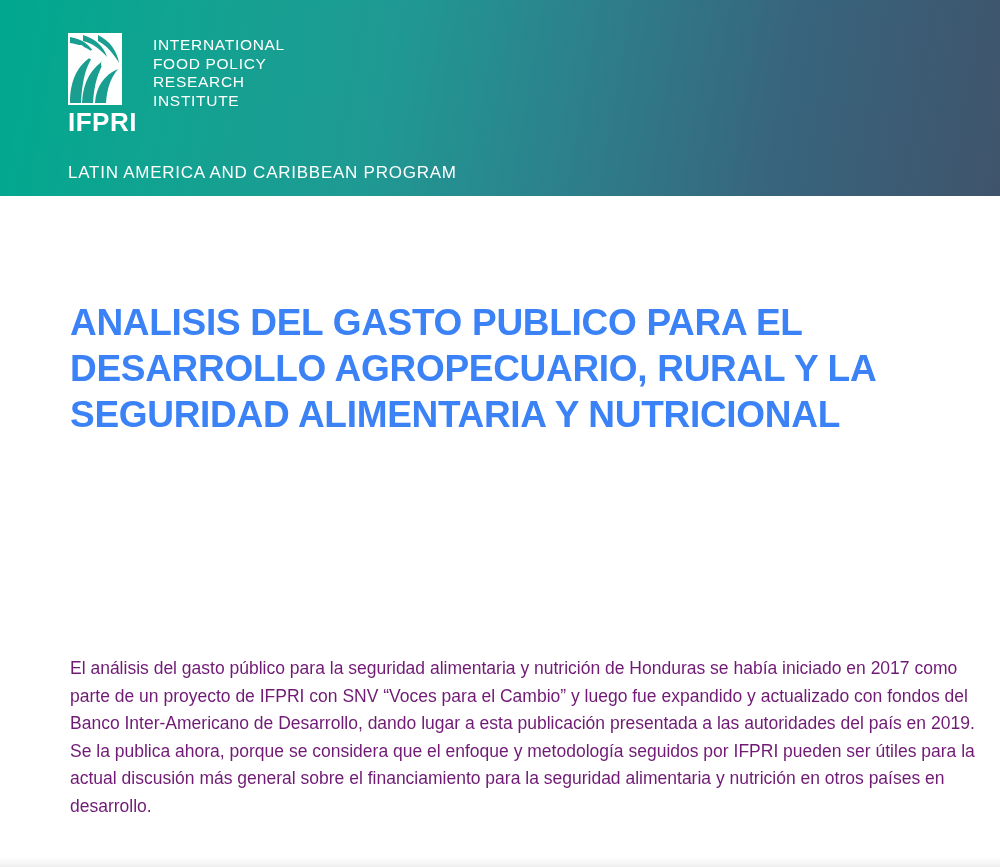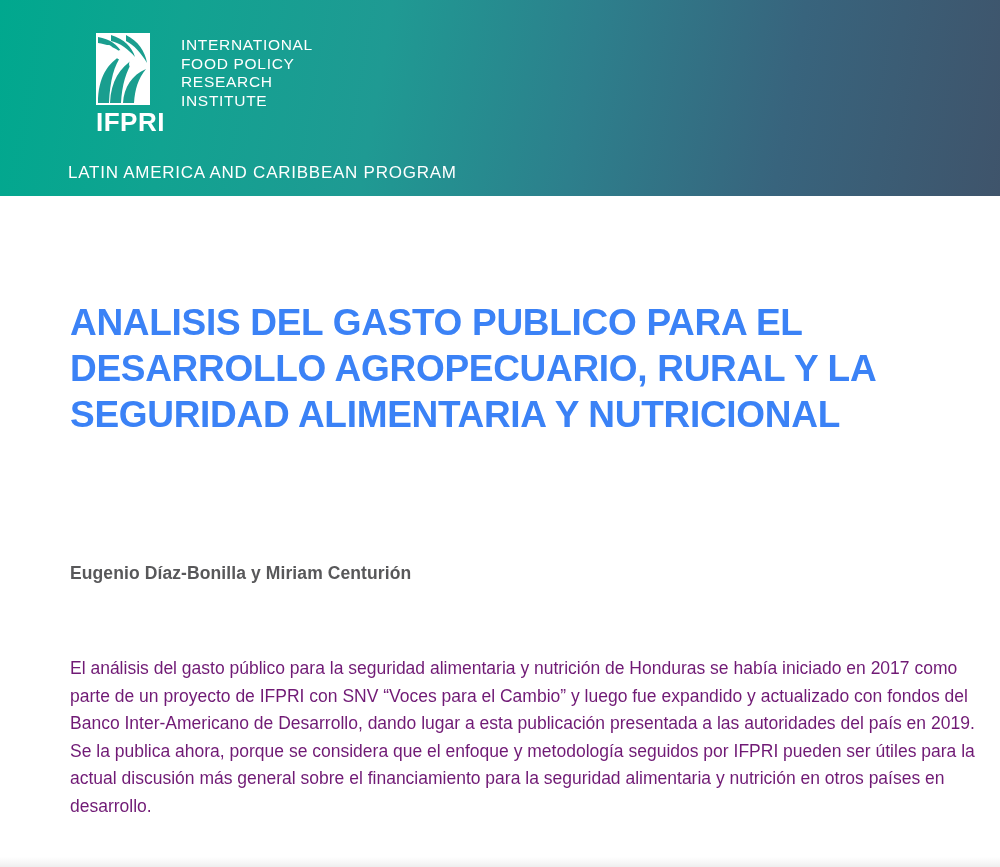--- a/index.html
+++ b/index.html
@@ -37,21 +37,20 @@
     position: absolute;
     left: 68px;
     top: 33px;
     display: flex;
     align-items: flex-start;
   }
   .logo-mark-wrap {
     display: flex;
     flex-direction: column;
     align-items: flex-start;
-    margin-left: 28px;
   }
   .logo-mark {
     width: 54px;
     height: 72px;
     display: block;
   }
   .logo-wordmark {
     color: #ffffff;
     font-size: 26px;
     font-weight: bold;
@@ -189,18 +188,17 @@
         <span>INSTITUTE</span>
       </div>
     </div>
 
     <div class="program-line">LATIN AMERICA AND CARIBBEAN PROGRAM</div>
   </div>
 
 
   <div class="doc-title">ANALISIS DEL GASTO PUBLICO PARA EL DESARROLLO AGROPECUARIO, RURAL Y LA SEGURIDAD ALIMENTARIA Y NUTRICIONAL</div>
 
-  <div class="authors">Eugenio Díaz-Bonilla y Miriam Centurión</div>
 
   <div class="abstract">El análisis del gasto público para la seguridad alimentaria y nutrición de Honduras se había iniciado en 2017 como parte de un proyecto de IFPRI con SNV “Voces para el Cambio” y luego fue expandido y actualizado con fondos del Banco Inter-Americano de Desarrollo, dando lugar a esta publicación presentada a las autoridades del país en 2019. Se la publica ahora, porque se considera que el enfoque y metodología seguidos por IFPRI pueden ser útiles para la actual discusión más general sobre el financiamiento para la seguridad alimentaria y nutrición en otros países en desarrollo.</div>
 
   <div class="bottom-fade"></div>
 </div>
 
 </body></html>

